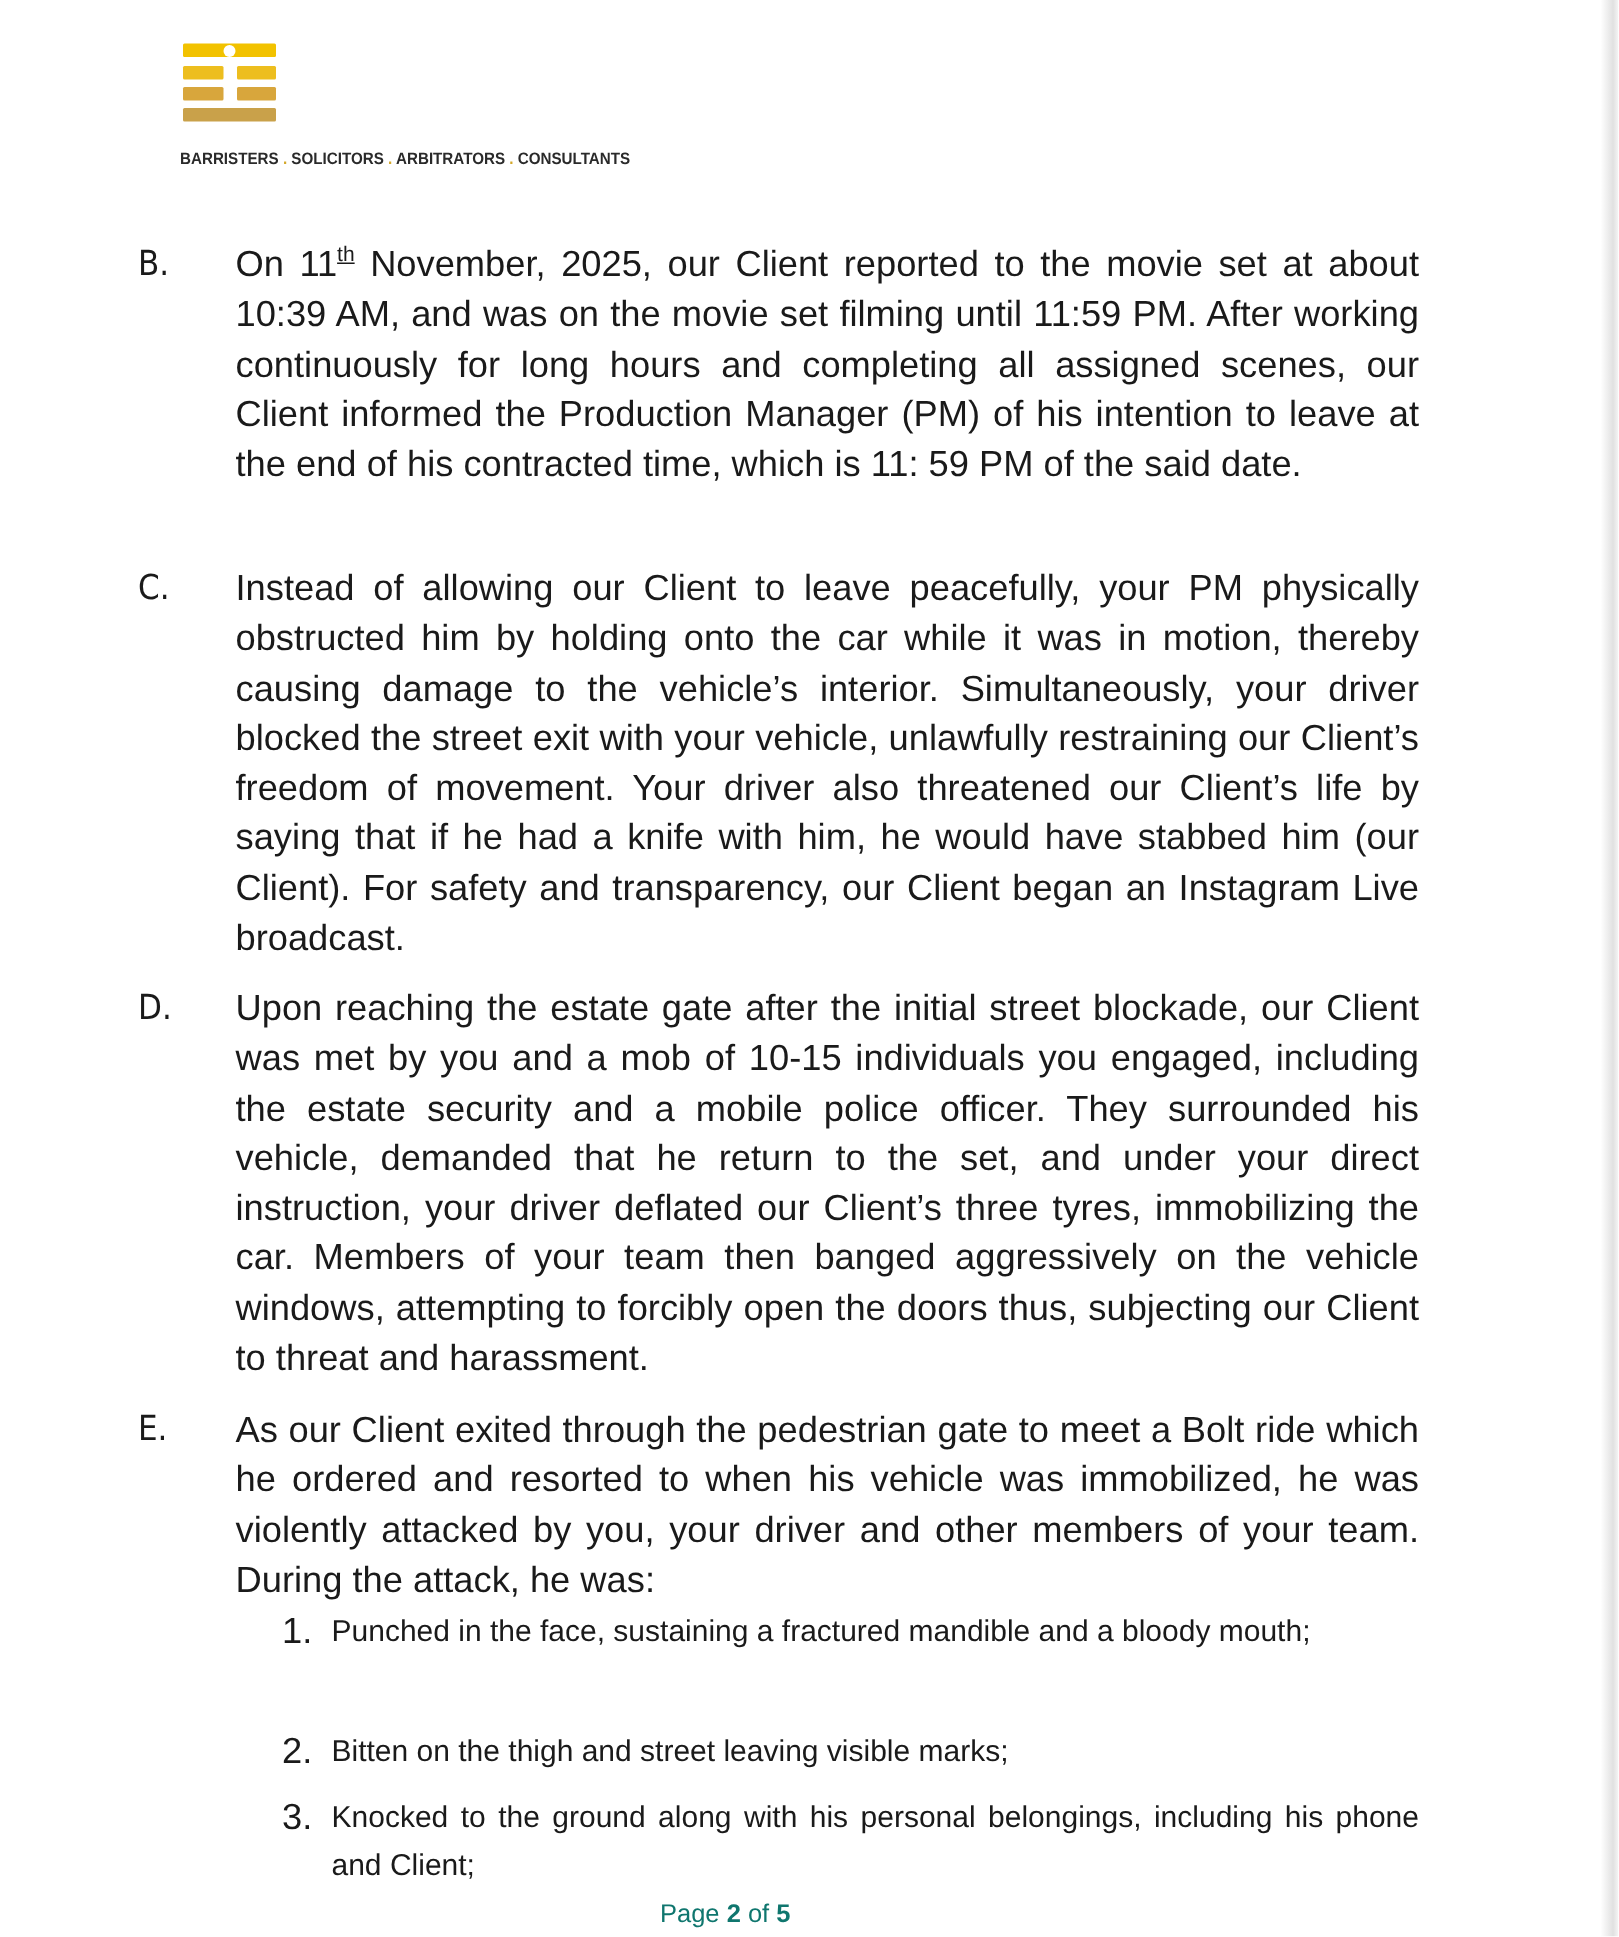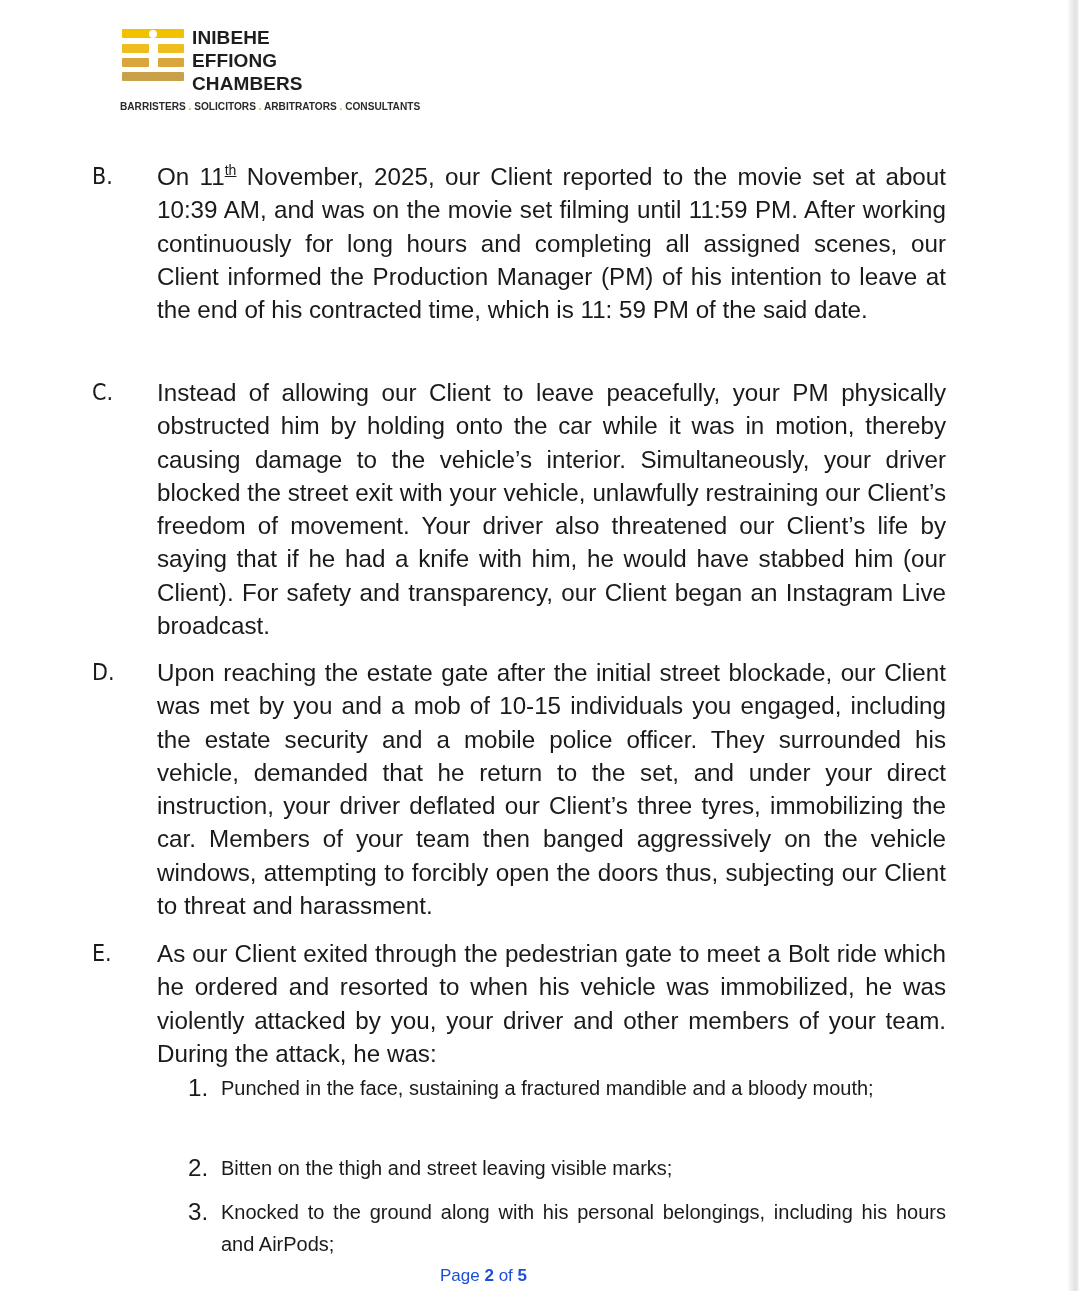--- a/index.html
+++ b/index.html
@@ -44,43 +44,38 @@
     position: absolute; left: 188px; top: 0;
     font-family: "Liberation Sans", sans-serif; font-size: 24.2px; line-height: 32px;
   }
   .list-item .text {
     position: absolute; left: 221px; width: 725px; top: 0;
     font-family: "Liberation Sans", sans-serif; font-size: 20px; line-height: 32px;
     text-align: justify; text-align-last: left;
   }
   .footer {
     position: absolute; left: 0; width: 967px; top: 1266px; text-align: center;
-    font-family: "Liberation Sans", sans-serif; font-size: 17px; color: #1d4ed8;
+    font-family: "Liberation Sans", sans-serif; font-size: 17px; color: #0f766e;
   }
   .footer b { font-weight: bold; }
 </style>
 </head>
 <body>
 
 <div class="edge-shadow"></div>
 
 <div class="letterhead">
   <div class="logo">
     <div class="bar" style="left:0;top:0;width:62px;background:#F2C200;"></div>
     <div class="dot"></div>
     <div class="bar" style="left:0;top:15px;width:27px;background:#EDBE1E;"></div>
     <div class="bar" style="left:36px;top:15px;width:26px;background:#EDBE1E;"></div>
     <div class="bar" style="left:0;top:29px;width:27px;background:#D8A63C;"></div>
     <div class="bar" style="left:36px;top:29px;width:26px;background:#D8A63C;"></div>
     <div class="bar" style="left:0;top:43px;width:62px;background:#C9A14A;"></div>
-  </div>
-  <div class="firm-name">
-    <div>INIBEHE</div>
-    <div>EFFIONG</div>
-    <div>CHAMBERS</div>
   </div>
   <div class="tagline">
     <span>BARRISTERS</span>
     <span class="sep">.</span>
     <span>SOLICITORS</span>
     <span class="sep">.</span>
     <span>ARBITRATORS</span>
     <span class="sep">.</span>
     <span>CONSULTANTS</span>
   </div>
@@ -109,21 +104,21 @@
 <div class="list-item" style="top:1072px;">
   <div class="num">1.</div>
   <div class="text">Punched in the face, sustaining a fractured mandible and a bloody mouth;</div>
 </div>
 <div class="list-item" style="top:1152px;">
   <div class="num">2.</div>
   <div class="text">Bitten on the thigh and street leaving visible marks;</div>
 </div>
 <div class="list-item" style="top:1196px;">
   <div class="num">3.</div>
-  <div class="text">Knocked to the ground along with his personal belongings, including his hours and AirPods;</div>
+  <div class="text">Knocked to the ground along with his personal belongings, including his phone and Client;</div>
 </div>
 
 <div class="footer">
   <span>Page</span>
   <b>2</b>
   <span>of</span>
   <b>5</b>
 </div>
 
 </body></html>

